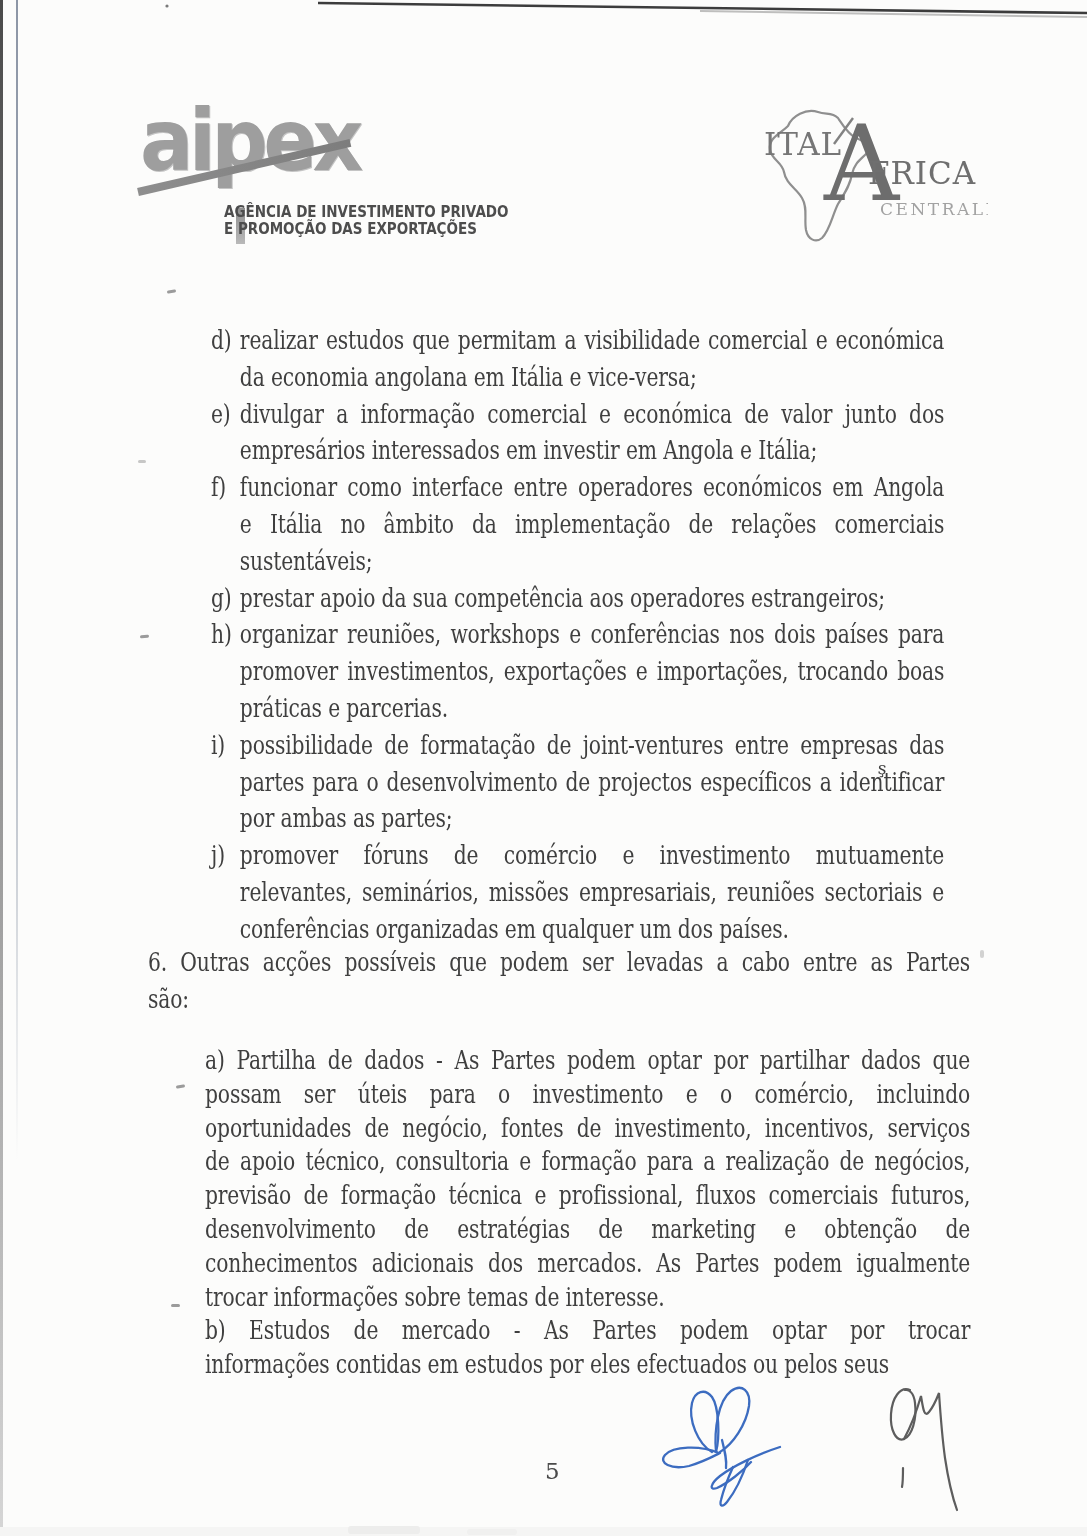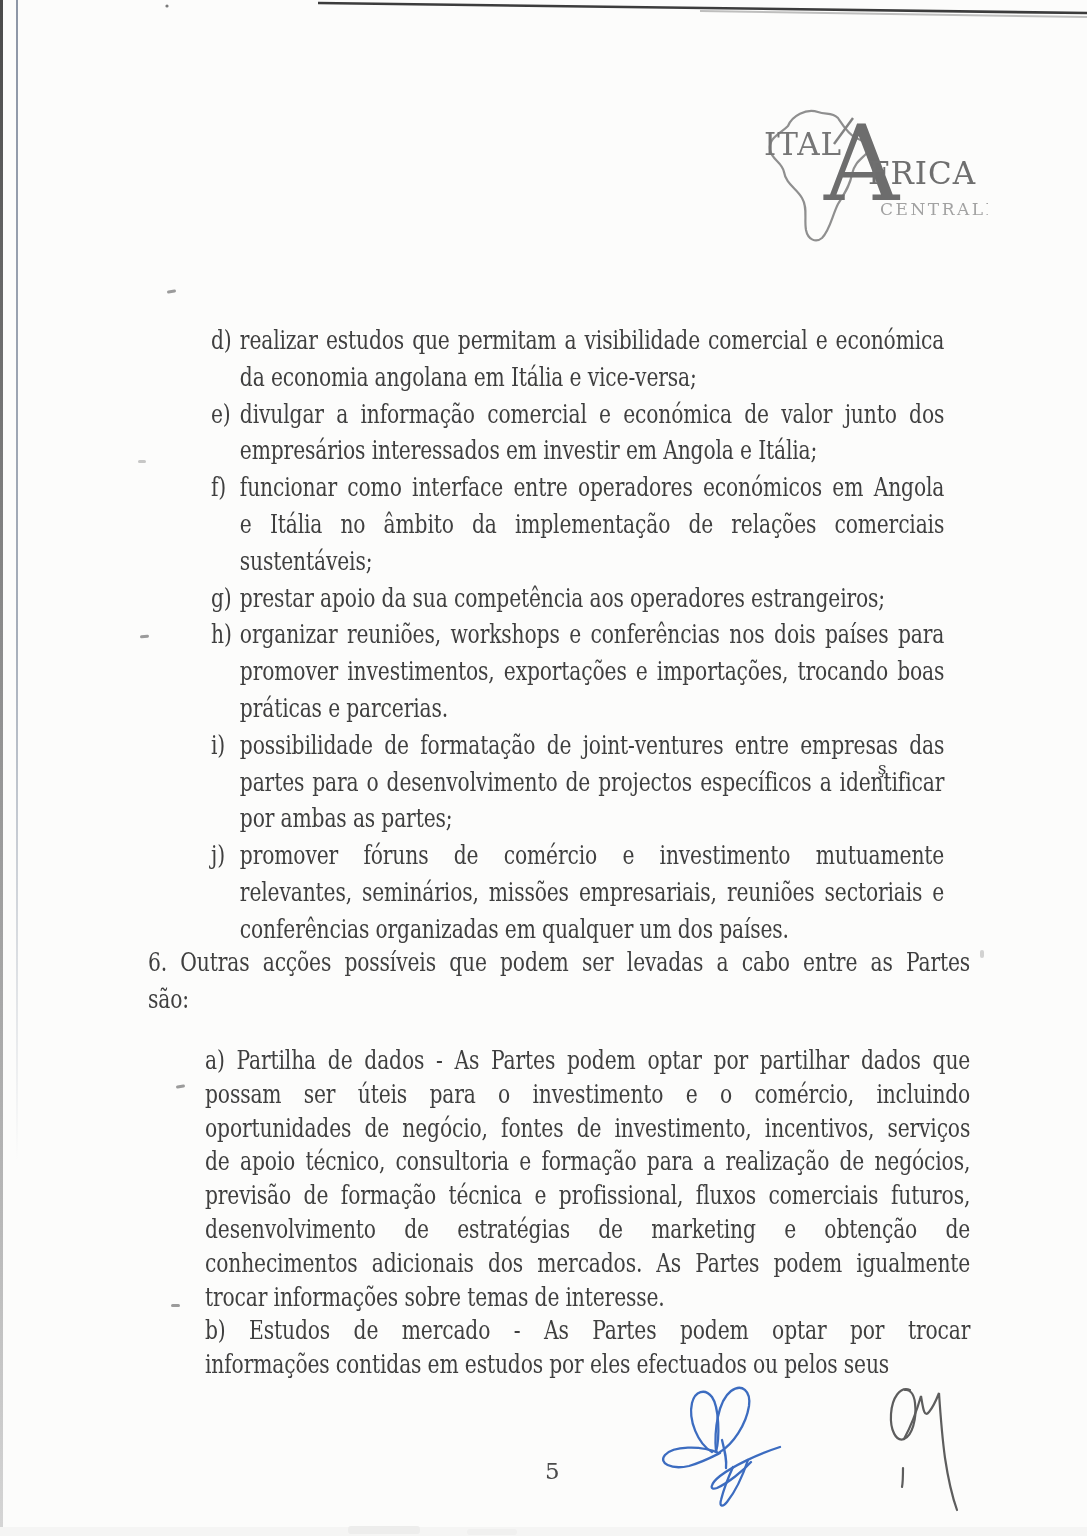--- a/index.html
+++ b/index.html
@@ -68,20 +68,29 @@
   <div class="dash" style="left:138px;top:460px;width:8px;height:3px;opacity:.55;"></div>
   <div class="dash" style="left:140px;top:635px;width:9px;height:3px;transform:rotate(-6deg);"></div>
   <div class="dash" style="left:176px;top:1085px;width:9px;height:3px;transform:rotate(-10deg);"></div>
   <div class="dash" style="left:171px;top:1304px;width:9px;height:3px;"></div>
   <div class="tick-right" style="left:980px;top:950px;width:4px;height:8px;opacity:.5;"></div>
   <span class="stray" style="left:878px;top:758px;">ş</span>
   <div class="bottom-bar"></div>
   <div class="blob1"></div>
   <div class="blob2"></div>
 
+  <div class="aipex">
+    <div class="aipex-word">aipex</div>
+    <div class="aipex-pstem"></div>
+    <div class="aipex-slash"></div>
+    <div class="aipex-tagline">
+      <div>AGÊNCIA DE INVESTIMENTO PRIVADO</div>
+      <div>E PROMOÇÃO DAS EXPORTAÇÕES</div>
+    </div>
+  </div>
 
   <div class="italafrica">
     <svg width="230" height="160" viewBox="0 0 230 160">
       <path d="M 30 26 C 34 16, 48 8, 60 12 C 68 15, 74 12, 80 18 C 84 24, 90 34, 98 38
                C 108 42, 114 48, 108 54 C 102 60, 96 64, 94 74 C 92 86, 86 94, 80 104
                C 74 116, 72 130, 64 138 C 58 143, 50 140, 48 130 C 46 118, 50 108, 44 98
                C 38 88, 28 84, 26 72 C 24 62, 14 60, 12 50 C 10 38, 22 34, 30 26 Z" fill="none" stroke="#8f8f8f" stroke-width="2.2"></path>
       <line x1="95" y1="18" x2="76" y2="44" stroke="#828282" stroke-width="2.4"></line>
       <text x="6" y="55" font-family="DejaVu Serif, serif" font-size="31" letter-spacing="1" fill="#767676">ITAL</text>
       <text x="66" y="100" font-family="DejaVu Serif, serif" font-size="104" fill="#6d6d6d">A</text>

